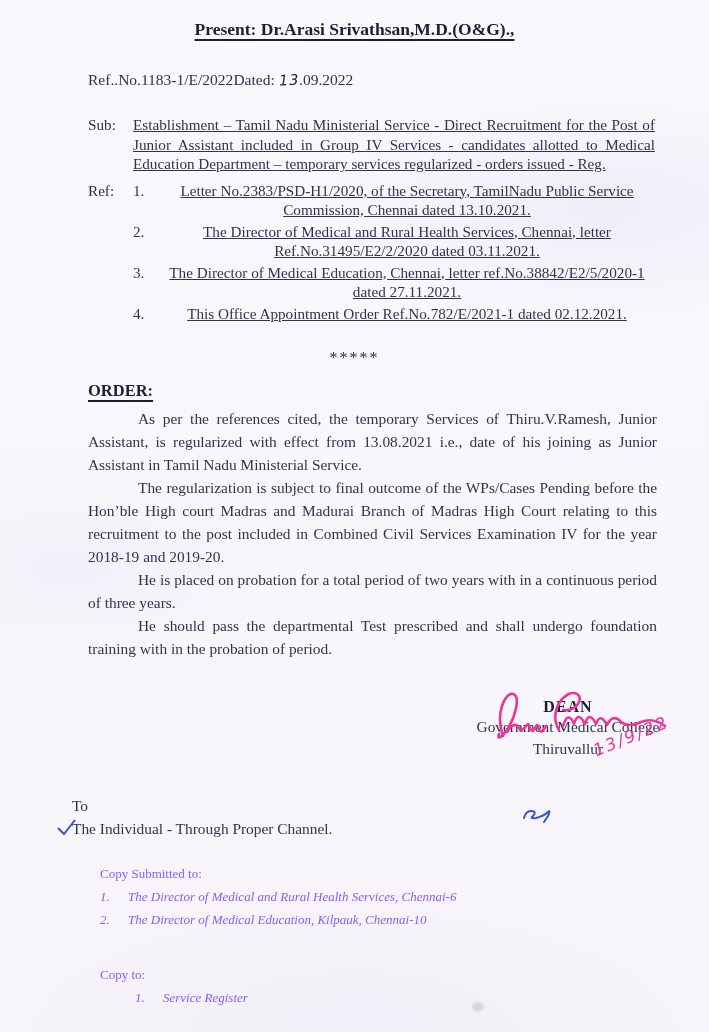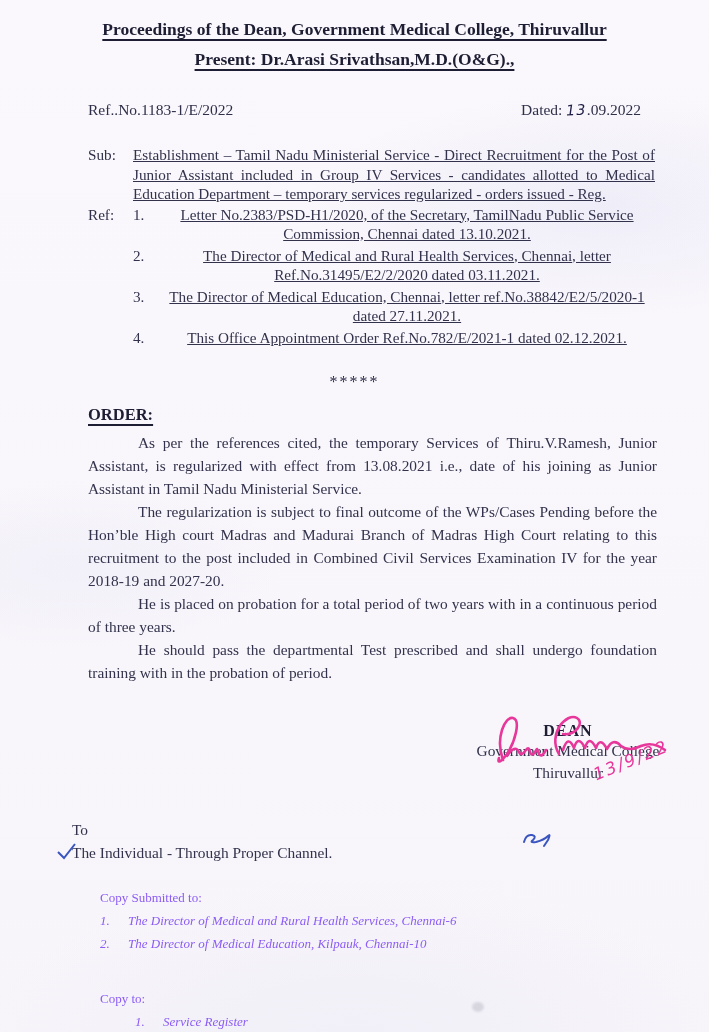--- a/index.html
+++ b/index.html
@@ -19,34 +19,34 @@
 
   
   .title-block{padding-top:14px;text-align:center;}
   .title-line{
     font-weight:bold;color:#1d1d33;font-size:17.5px;line-height:30px;
     text-decoration:underline;text-underline-offset:4px;text-decoration-thickness:1.6px;
   }
 
   
   .refdate-row{
-    display:flex;justify-content:space-between;
-    margin:27px 68px 0 88px;font-size:15.5px;color:#2f2f49;
+    display:flex;justify-content:flex-start;
+    margin:27px 36px 0 88px;font-size:15.5px;color:#2f2f49;
   }
   .hand-day{
     font-family:"DejaVu Sans","Liberation Sans",sans-serif;
     font-style:italic;color:#1f1f46;font-size:14.5px;letter-spacing:1px;
     display:inline-block;transform:rotate(-3deg);
   }
 
   
   .label-row{display:flex;margin:26px 54px 0 88px;font-size:15.2px;line-height:19.5px;}
   .label-row .lbl{flex:0 0 45px;color:#2f2f49;}
   .label-row .txt{flex:1;text-align:justify;color:#32324c;text-decoration:underline;}
-  .ref-row{margin-top:1px;}
+  .ref-row{margin-top:7px;}
   ol.ref-list{margin:0;padding:0;list-style:none;counter-reset:refc;}
   ol.ref-list li{
     counter-increment:refc;position:relative;padding-left:26px;
     text-align:center;color:#32324c;margin-bottom:2px;
   }
   ol.ref-list li::before{content:counter(refc) ".";position:absolute;left:0;}
 
   
   .separator{
     text-align:center;margin-top:24px;font-size:16px;letter-spacing:2px;color:#2c2c48;
@@ -91,21 +91,20 @@
     position:absolute;left:472px;top:1002px;width:12px;height:10px;
     border-radius:50%;background:rgba(120,120,130,.22);filter:blur(1px);
   }
 </style>
 </head>
 <body>
 
 <div class="page">
 
   <div class="title-block">
-    <div class="title-line">Proceedings of the Dean, Government Medical College, Thiruvallur</div>
     <div class="title-line">Present: Dr.Arasi Srivathsan,M.D.(O&amp;G).,</div>
   </div>
 
   <div class="refdate-row">
     <span>Ref..No.1183-1/E/2022</span>
     <span>
       <span>Dated:</span>
       <span class="hand-day">13</span><span>.09.2022</span>
     </span>
   </div>
@@ -124,21 +123,21 @@
         <li>The Director of Medical Education, Chennai, letter ref.No.38842/E2/5/2020-1 dated 27.11.2021.</li>
         <li>This Office Appointment Order Ref.No.782/E/2021-1 dated 02.12.2021.</li>
       </ol>
     </div>
   </div>
 
   <div class="separator">*****</div>
 
   <div class="order-heading">ORDER:</div>
   <p class="order-para">As per the references cited, the temporary Services of Thiru.V.Ramesh, Junior Assistant, is regularized with effect from 13.08.2021 i.e., date of his joining as Junior Assistant in Tamil Nadu Ministerial Service.</p>
-  <p class="order-para">The regularization is subject to final outcome of the WPs/Cases Pending before the Hon’ble High court Madras and Madurai Branch of Madras High Court relating to this recruitment to the post included in Combined Civil Services Examination IV for the year 2018-19 and 2027-20.</p>
+  <p class="order-para">The regularization is subject to final outcome of the WPs/Cases Pending before the Hon’ble High court Madras and Madurai Branch of Madras High Court relating to this recruitment to the post included in Combined Civil Services Examination IV for the year 2018-19 and 2019-20.</p>
   <p class="order-para">He is placed on probation for a total period of two years with in a continuous period of three years.</p>
   <p class="order-para">He should pass the departmental Test prescribed and shall undergo foundation training with in the probation of period.</p>
 
   <div class="sig-block">
     <svg class="sig-ink" width="200" height="62" viewBox="0 0 200 62">
       <g fill="none" stroke="#e8379b" stroke-width="2.6" stroke-linecap="round" stroke-linejoin="round">
         <path d="M14 52 C6 30 16 8 24 10 C32 12 26 34 18 46 C12 54 8 56 10 50"></path>
         <path d="M18 48 q8 -12 12 -4 q2 5 7 -2 q3 -4 4 2 q2 6 7 -3 l2 5 q3 4 7 -4"></path>
         <path d="M70 46 C58 26 78 4 88 10 C96 15 86 28 74 26"></path>
         <path d="M74 42 q5 -16 11 -2 q4 -14 11 0 q4 -14 11 0 q4 -12 11 1 q6 -12 14 -3 q8 6 20 0 q12 -5 24 4"></path>

